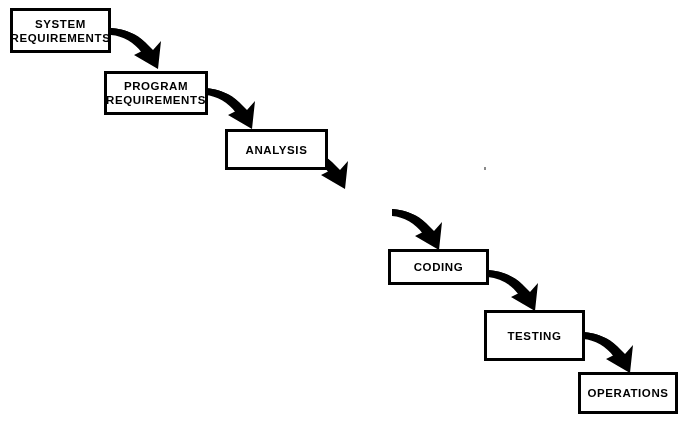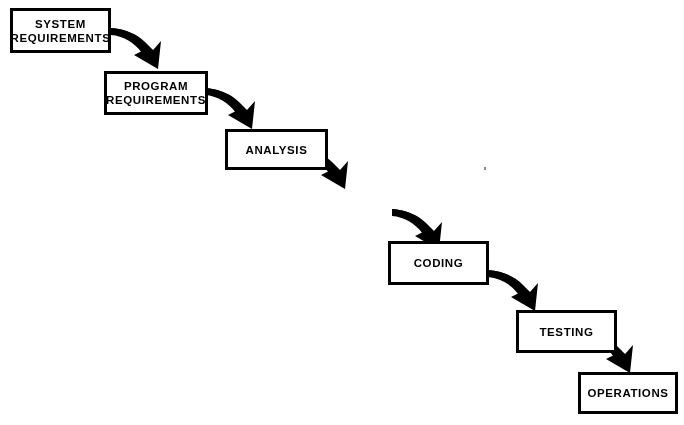--- a/index.html
+++ b/index.html
@@ -108,25 +108,25 @@
   <div class="stage-box" style="left:104px; top:71px; width:104px; height:44px;">
     <span class="stage-label">PROGRAM
 REQUIREMENTS</span>
   </div>
 
   <div class="stage-box" style="left:197px; top:129px; width:103px; height:41px;margin-left:28px;">
     <span class="stage-label">ANALYSIS</span>
   </div>
 
 
-  <div class="stage-box" style="left:388px; top:241px; width:101px; height:44px;">
+  <div class="stage-box" style="left:388px; top:249px; width:101px; height:36px;">
     <span class="stage-label">CODING</span>
   </div>
 
-  <div class="stage-box" style="left:484px; top:310px; width:101px; height:43px;margin-left:32px;">
+  <div class="stage-box" style="left:484px; top:310px; width:101px; height:51px;">
     <span class="stage-label">TESTING</span>
   </div>
 
   <div class="stage-box" style="left:578px; top:372px; width:100px; height:42px;justify-content:center;">
     <span class="stage-label">OPERATIONS</span>
   </div>
 
   <div class="speck" style="left:484px; top:167px;"></div>
 
 </div>

